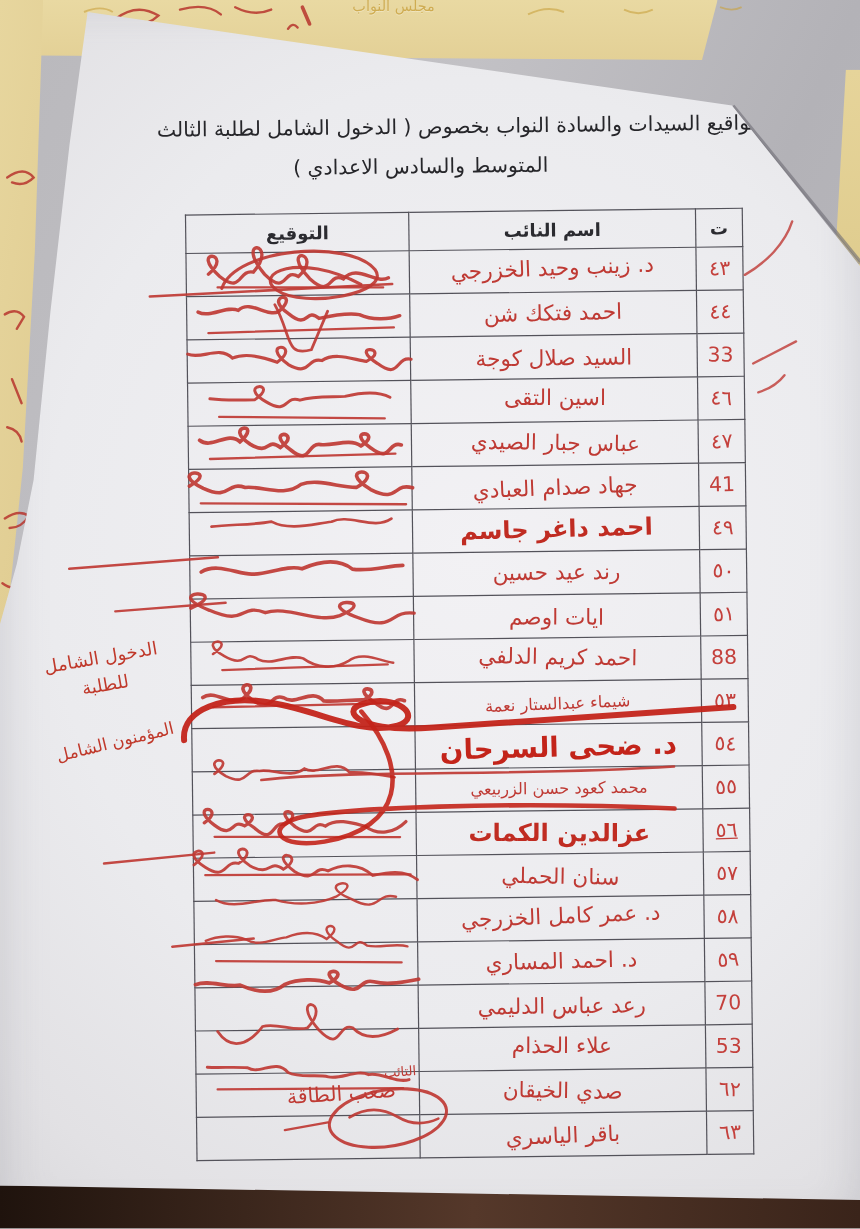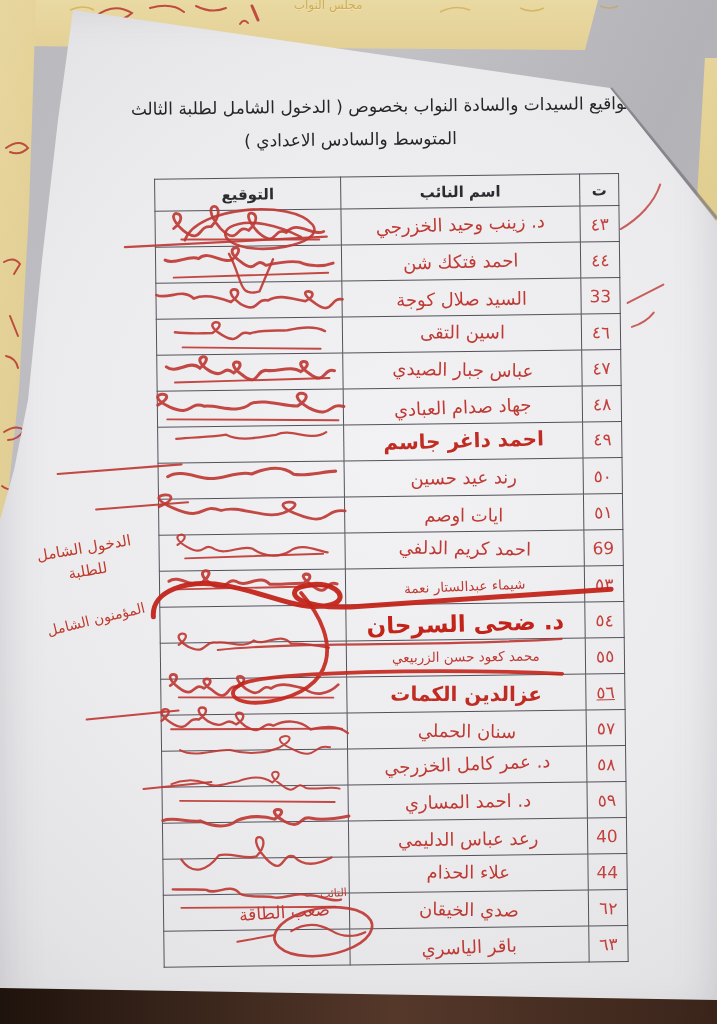--- a/index.html
+++ b/index.html
@@ -139,41 +139,41 @@
               <td class="num-cell"><span style="transform: rotate(3deg);">٤٦</span></td>
             </tr>
             <tr>
               <td></td>
               <td class="name-cell" dir="rtl"><span style="transform: rotate(1.6deg) translateY(0px);">عباس جبار الصيدي</span></td>
               <td class="num-cell"><span style="transform: rotate(-3deg);">٤٧</span></td>
             </tr>
             <tr>
               <td></td>
               <td class="name-cell" dir="rtl"><span style="transform: rotate(-1.6deg) translateY(1.5px);">جهاد صدام العبادي</span></td>
-              <td class="num-cell"><span style="transform: rotate(-1deg);">٤٨</span></td>
+              <td class="num-cell"><span style="transform: rotate(-1deg);">41</span></td>
             </tr>
             <tr>
               <td></td>
               <td class="name-cell" dir="rtl"><span class="emp-medium" style="transform: rotate(-0.8deg) translateY(-1.5px);">احمد داغر جاسم</span></td>
               <td class="num-cell"><span style="transform: rotate(1deg); font-family: Liberation Serif, serif;">٤٩</span></td>
             </tr>
             <tr>
               <td></td>
               <td class="name-cell" dir="rtl"><span style="transform: rotate(0deg) translateY(0px);">رند عيد حسين</span></td>
               <td class="num-cell"><span style="transform: rotate(3deg);">٥٠</span></td>
             </tr>
             <tr>
               <td></td>
               <td class="name-cell" dir="rtl"><span style="transform: rotate(0.8deg) translateY(1.5px);">ايات اوصم</span></td>
               <td class="num-cell"><span style="transform: rotate(-3deg);">٥١</span></td>
             </tr>
             <tr>
               <td></td>
               <td class="name-cell" dir="rtl"><span style="transform: rotate(1.6deg) translateY(-1.5px);">احمد كريم الدلفي</span></td>
-              <td class="num-cell"><span style="transform: rotate(-1deg);">69</span></td>
+              <td class="num-cell"><span style="transform: rotate(-1deg);">88</span></td>
             </tr>
             <tr>
               <td></td>
               <td class="name-cell" dir="rtl"><span class="emp-small" style="transform: rotate(-1.6deg) translateY(0px);">شيماء عبدالستار نعمة</span></td>
               <td class="num-cell"><span style="transform: rotate(1deg);">٥٣</span></td>
             </tr>
             <tr>
               <td></td>
               <td class="name-cell" dir="rtl"><span class="emp-strong" style="transform: rotate(-0.8deg) translateY(1.5px);">د. ضحى السرحان</span></td>
               <td class="num-cell"><span style="transform: rotate(3deg);">٥٤</span></td>
@@ -199,26 +199,26 @@
               <td class="num-cell"><span style="transform: rotate(3deg);">٥٨</span></td>
             </tr>
             <tr>
               <td></td>
               <td class="name-cell" dir="rtl"><span style="transform: rotate(-0.8deg) translateY(0px);">د. احمد المساري</span></td>
               <td class="num-cell"><span style="transform: rotate(-3deg);">٥٩</span></td>
             </tr>
             <tr>
               <td></td>
               <td class="name-cell" dir="rtl"><span style="transform: rotate(0deg) translateY(1.5px);">رعد عباس الدليمي</span></td>
-              <td class="num-cell"><span style="transform: rotate(-1deg);">40</span></td>
+              <td class="num-cell"><span style="transform: rotate(-1deg);">70</span></td>
             </tr>
             <tr>
               <td></td>
               <td class="name-cell" dir="rtl"><span style="transform: rotate(0.8deg) translateY(-1.5px);">علاء الحذام</span></td>
-              <td class="num-cell"><span style="transform: rotate(1deg);">44</span></td>
+              <td class="num-cell"><span style="transform: rotate(1deg);">53</span></td>
             </tr>
             <tr>
               <td></td>
               <td class="name-cell" dir="rtl"><span style="transform: rotate(1.6deg) translateY(0px);">صدي الخيقان</span></td>
               <td class="num-cell"><span style="transform: rotate(3deg);">٦٢</span></td>
             </tr>
             <tr>
               <td></td>
               <td class="name-cell" dir="rtl"><span style="transform: rotate(-1.6deg) translateY(1.5px);">باقر الياسري</span></td>
               <td class="num-cell"><span style="transform: rotate(-3deg);">٦٣</span></td>

